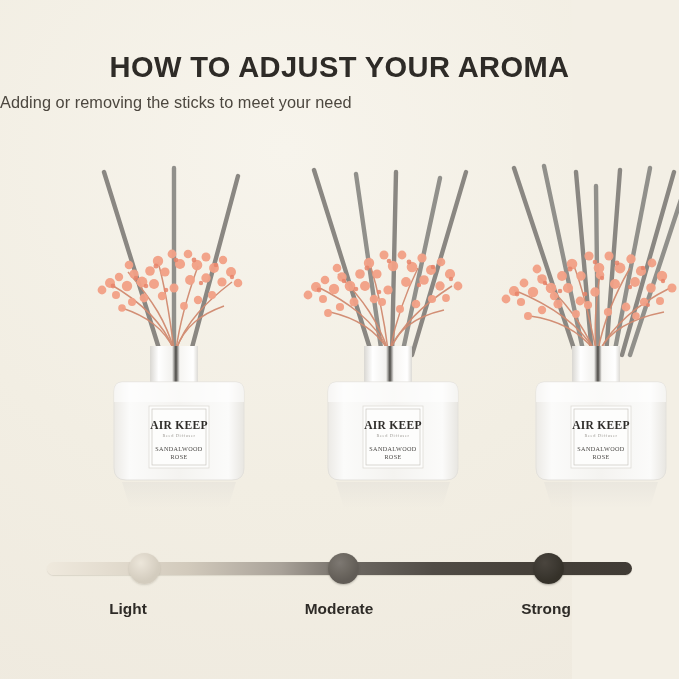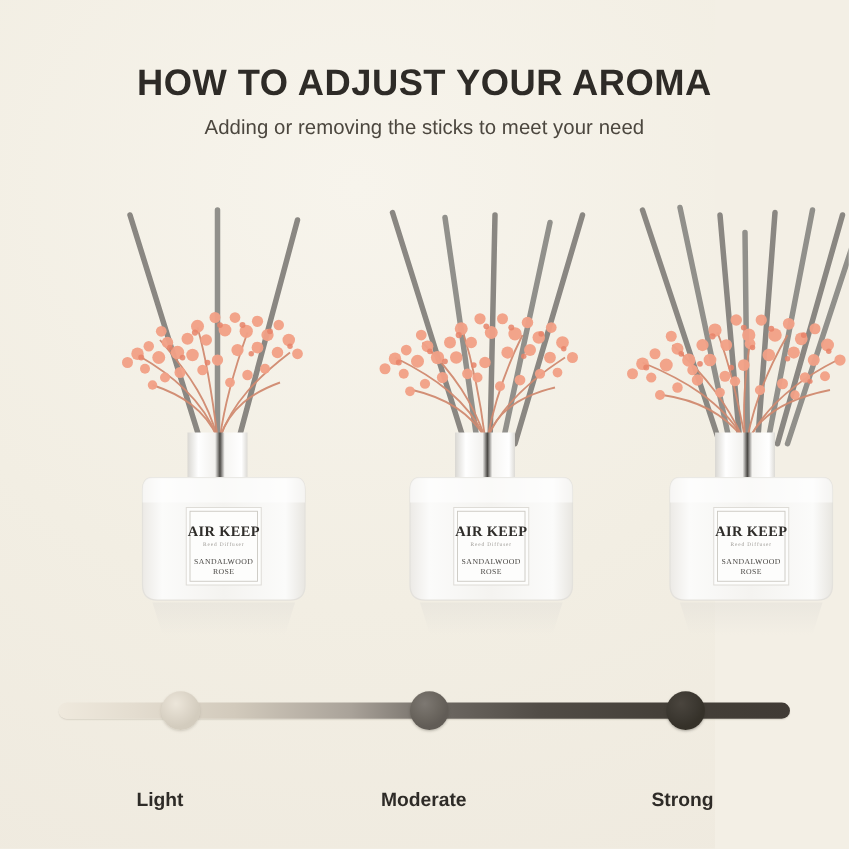--- a/index.html
+++ b/index.html
@@ -18,21 +18,20 @@
   #title{
     position:absolute;left:0;top:50px;width:679px;
     text-align:center;
     font-size:29.5px;font-weight:bold;letter-spacing:0.4px;
     color:#2e2b27;
     white-space:nowrap;
     transform:scaleX(0.985);
   }
   #subtitle{
     position:absolute;left:0;top:93px;width:679px;
-    text-align:center;
     font-size:16.3px;font-weight:400;letter-spacing:0.05px;
     color:#4c473f;
     white-space:nowrap;
   }
 
   
   #row{
     position:absolute;left:0;top:150px;width:679px;height:370px;margin-left:48px;
   }
   .diffuser{
@@ -72,21 +71,21 @@
     box-shadow:0 1px 2px rgba(60,55,48,.3);
   }
   #knob-strong{
     left:486px;top:-4.5px;width:31px;height:31px;
     background:radial-gradient(60% 60% at 38% 32%, #4a453e 0%, #3d3932 62%, #353129 100%);
     box-shadow:0 1px 2px rgba(50,45,40,.35);
   }
   .slabel{
     position:absolute;top:600px;
     font-size:15.4px;font-weight:bold;color:#2e2b27;
-    text-align:center;white-space:nowrap;margin-top:32px;
+    text-align:center;white-space:nowrap;
   }
   #label-light{left:0px;width:256px;}
   #label-moderate{left:211px;width:256px;}
   #label-strong{left:418px;width:256px;}
 </style>
 </head>
 <body>
 
 <div id="stage">
 

